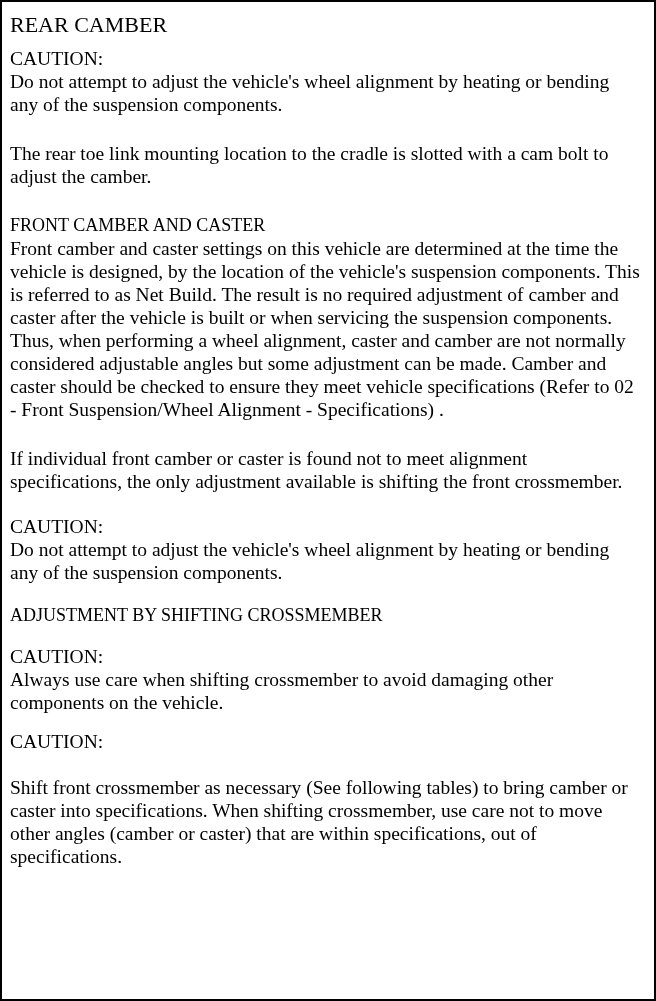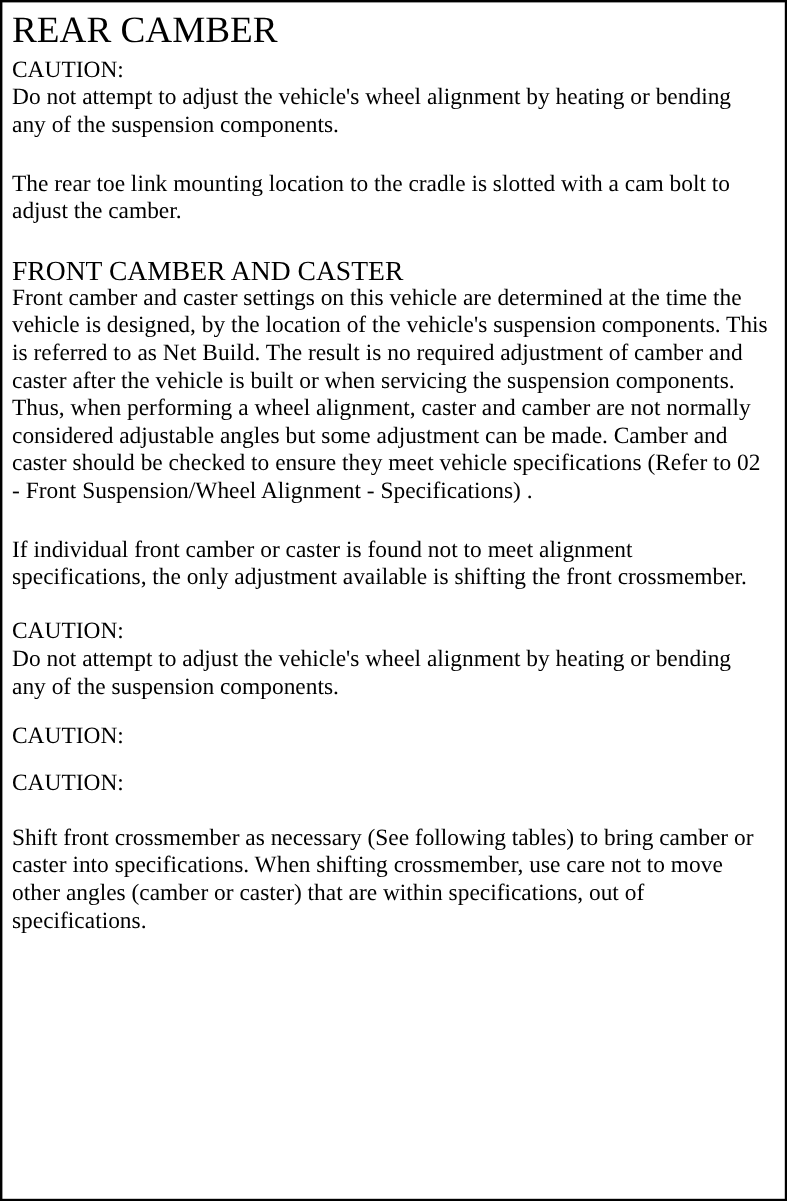--- a/index.html
+++ b/index.html
@@ -14,27 +14,27 @@
     border: 2px solid var(--border_color, #000000);
     background: var(--background_color, #ffffff);
     color: var(--text_color, #000000);
     font-family: "Liberation Serif", "DejaVu Serif", serif;
     font-size: 19.5px;
     line-height: 23px;
     padding: 6px 3px 0 8px;
     overflow: hidden;
   }
   .doc-title {
-    font-size: 31px;
+    font-size: 22px;
     line-height: 33px;
     font-weight: normal;
     margin: 0;
   }
   .section-heading {
-    font-size: 23px;
+    font-size: 18px;
     line-height: 23px;
     font-weight: normal;
     margin: 0;
   }
   .para, .caution-label, .caution-text {
     margin: 0;
     white-space: pre-line;
   }
   .mt0  { margin-top: 0; }
   .mt6  { margin-top: 6px; }
@@ -75,23 +75,26 @@
 
   <p class="para mt12">If individual front camber or caster is found not to meet alignment
 specifications, the only adjustment available is shifting the front crossmember.</p>
 
   <div class="caution mt22">
     <div class="caution-label">CAUTION:</div>
     <div class="caution-text">Do not attempt to adjust the vehicle's wheel alignment by heating or bending
 any of the suspension components.</div>
   </div>
 
+  <h2 class="section-heading mt20">ADJUSTMENT BY SHIFTING CROSSMEMBER</h2>
 
   <div class="caution mt18">
     <div class="caution-label">CAUTION:</div>
+    <div class="caution-text">Always use care when shifting crossmember to avoid damaging other
+components on the vehicle.</div>
   </div>
 
 
   <div class="caution mt16">
     <div class="caution-label">CAUTION:</div>
   </div>
 
   <p class="para mt10">Shift front crossmember as necessary (See following tables) to bring camber or
 caster into specifications. When shifting crossmember, use care not to move
 other angles (camber or caster) that are within specifications, out of

